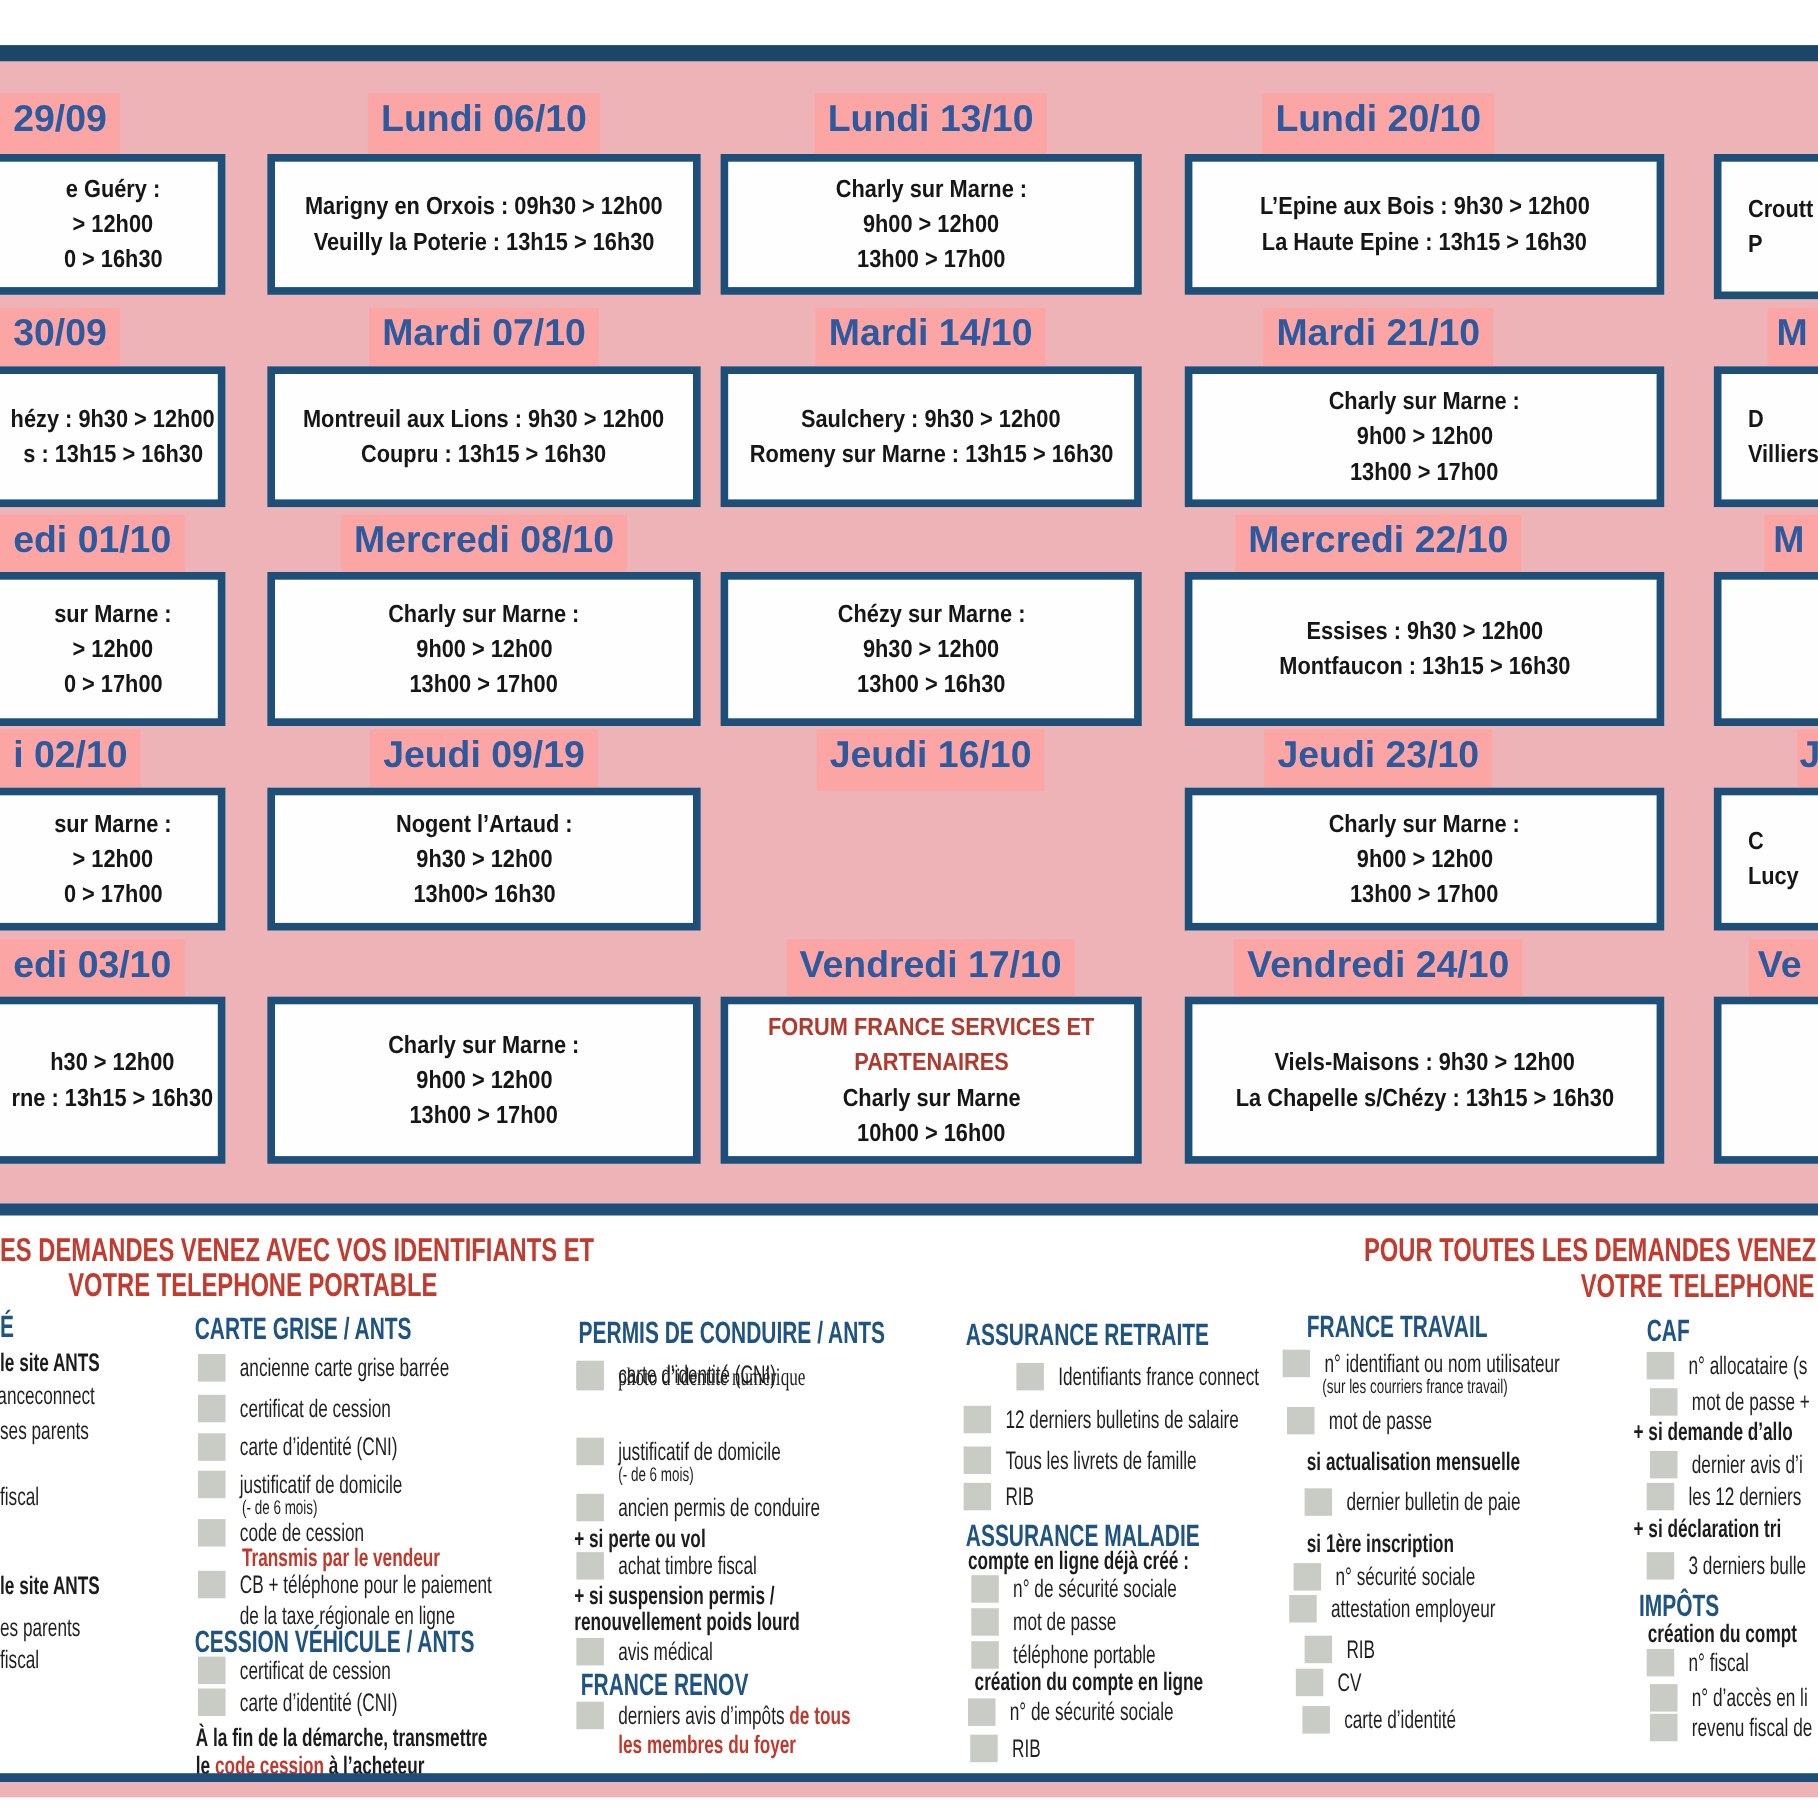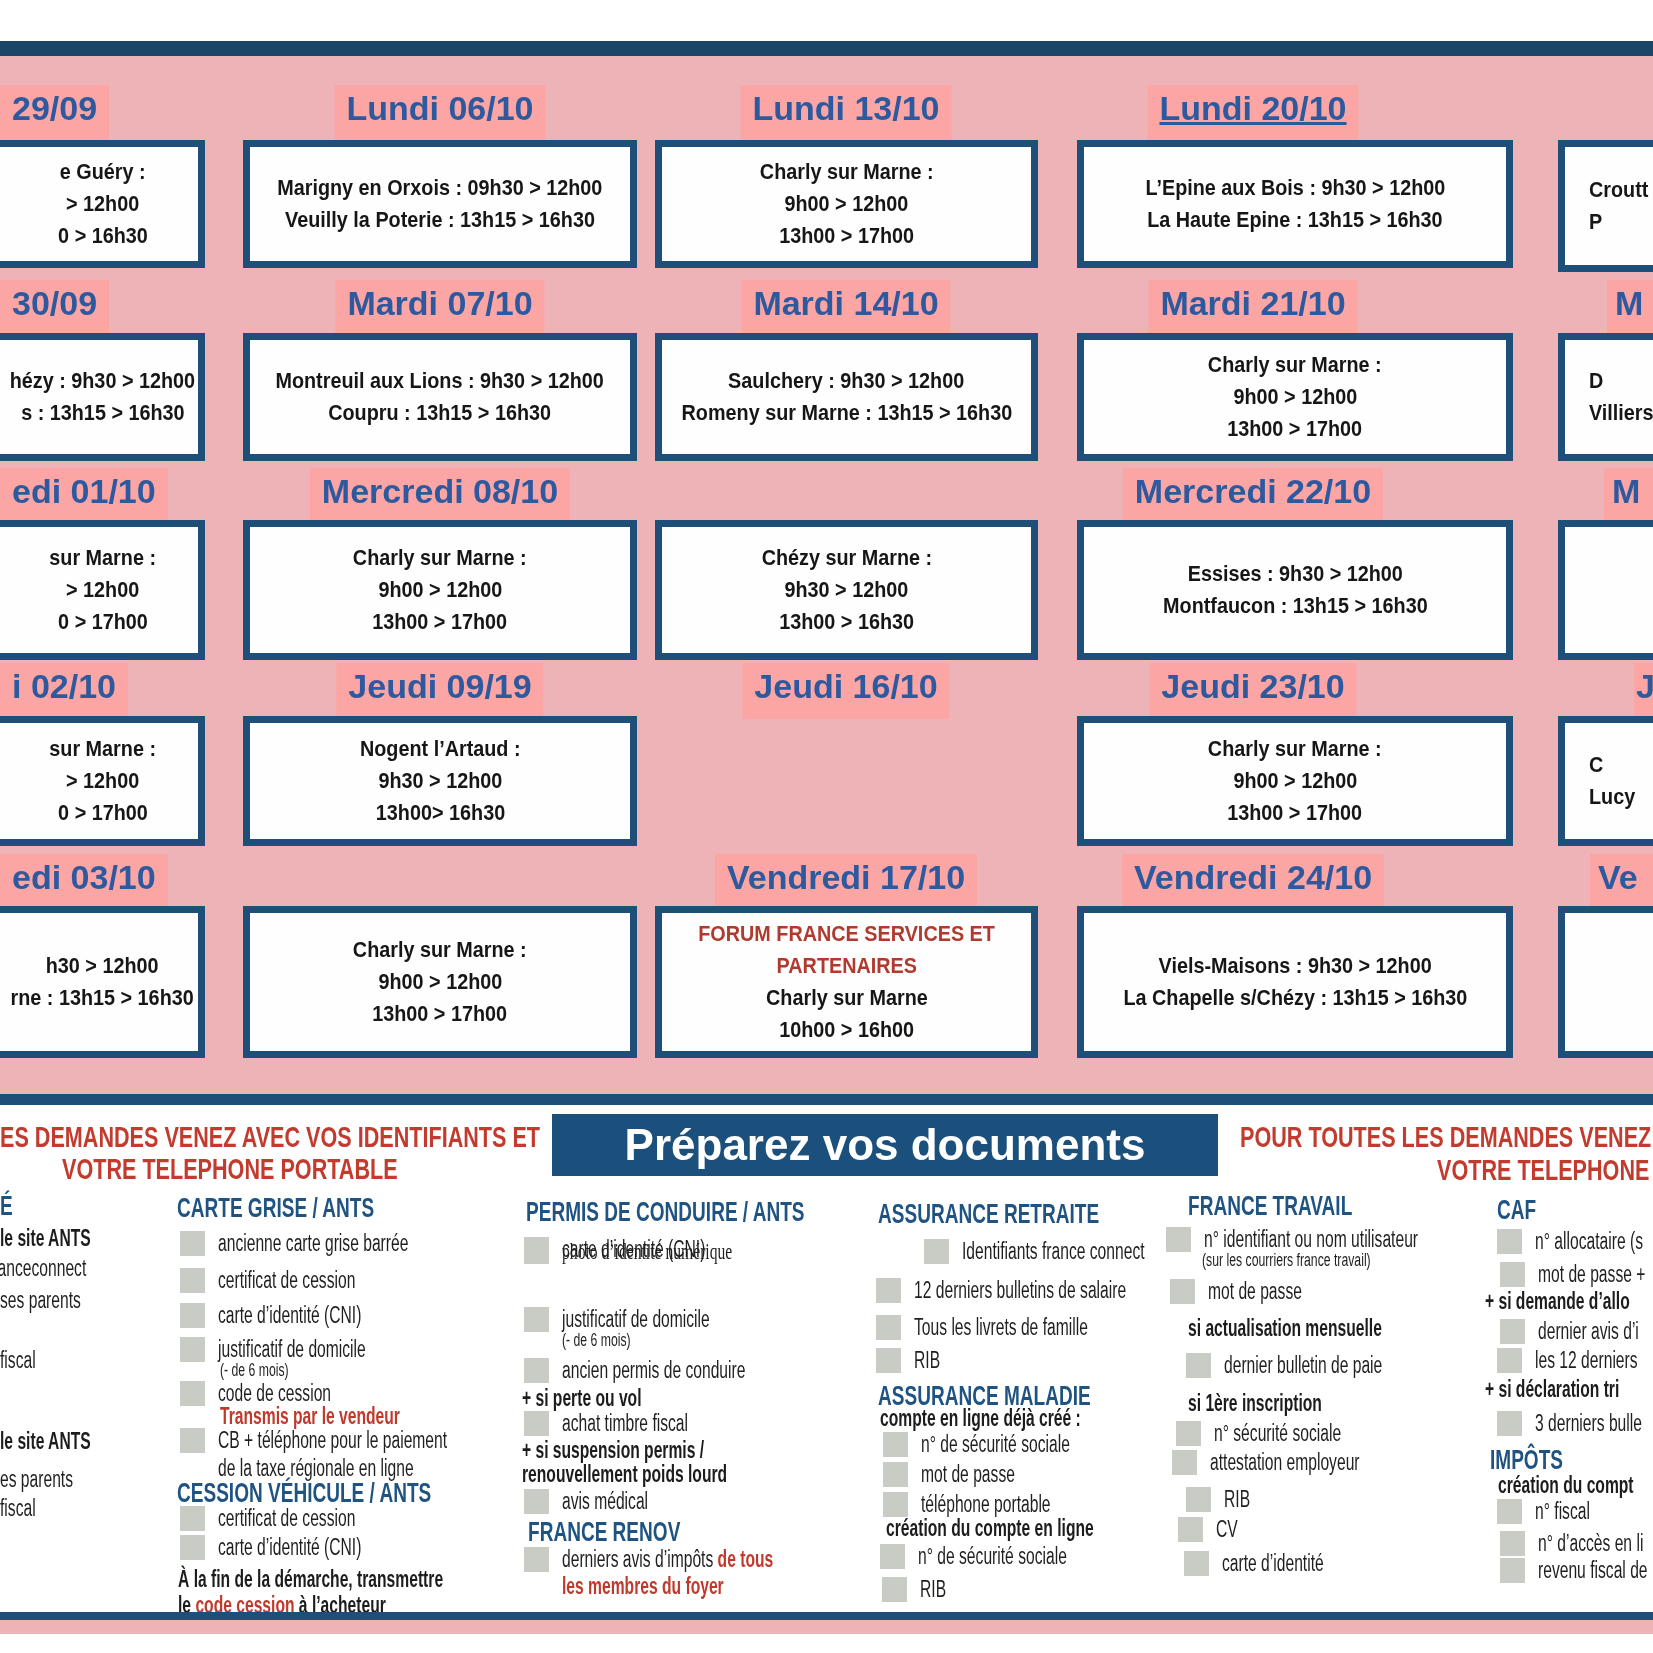--- a/index.html
+++ b/index.html
@@ -124,21 +124,21 @@
   </div>
   <div class="daylabel center-label" style="left:846px;top:663px;">Jeudi 16/10</div>
   <div class="daylabel center-label" style="left:846px;top:854px;">Vendredi 17/10</div>
   <div class="daybox" style="left:655px;top:906px;width:383px;height:152px;">
     <div class="cell-line red-line">FORUM FRANCE SERVICES ET</div>
     <div class="cell-line red-line">PARTENAIRES</div>
     <div class="cell-line">Charly sur Marne</div>
     <div class="cell-line">10h00 &gt; 16h00</div>
   </div>
 
-  <div class="daylabel center-label" style="left:1253px;top:85px;text-decoration:underline;">Lundi 20/10</div>
+  <div class="daylabel center-label" style="left:1253px;top:85px;">Lundi 20/10</div>
   <div class="daybox" style="left:1077px;top:140px;width:436px;height:128px;">
     <div class="cell-line">L’Epine aux Bois : 9h30 &gt; 12h00</div>
     <div class="cell-line">La Haute Epine : 13h15 &gt; 16h30</div>
   </div>
   <div class="daylabel center-label" style="left:1253px;top:280px;">Mardi 21/10</div>
   <div class="daybox" style="left:1077px;top:333px;width:436px;height:128px;">
     <div class="cell-line">Charly sur Marne :</div>
     <div class="cell-line">9h00 &gt; 12h00</div>
     <div class="cell-line">13h00 &gt; 17h00</div>
   </div>
@@ -175,21 +175,20 @@
     <div class="cell-line">C</div>
     <div class="cell-line">Lucy</div>
   </div>
   <div class="daylabel cliplabel" style="left:1590px;top:854px;width:63px;">Ve</div>
   <div class="daybox cut-right" style="left:1558px;top:906px;width:440px;height:152px;"></div>
 
   <div class="divider" style="top:1094px;height:11px;"></div>
 
   <div class="red-h" style="left:0;top:1120px;">ES DEMANDES VENEZ AVEC VOS IDENTIFIANTS ET</div>
   <div class="red-h" style="left:62px;top:1152px;">VOTRE TELEPHONE PORTABLE</div>
-  <div class="banner">Préparez vos documents</div>
   <div class="red-h" style="left:1240px;top:1120px;">POUR TOUTES LES DEMANDES VENEZ A</div>
   <div class="red-h" style="left:1437px;top:1153px;">VOTRE TELEPHONE P</div>
 
   <div class="sec-h" style="left:0;top:1190px;">É</div>
   <div class="bold-line" style="left:0;top:1225px;">le site ANTS</div>
   <div class="plain-line" style="left:-12px;top:1255px;">franceconnect</div>
   <div class="plain-line" style="left:0;top:1287px;">ses parents</div>
   <div class="plain-line" style="left:0;top:1347px;">fiscal</div>
   <div class="bold-line" style="left:0;top:1428px;">le site ANTS</div>
   <div class="plain-line" style="left:0;top:1466px;">es parents</div>

